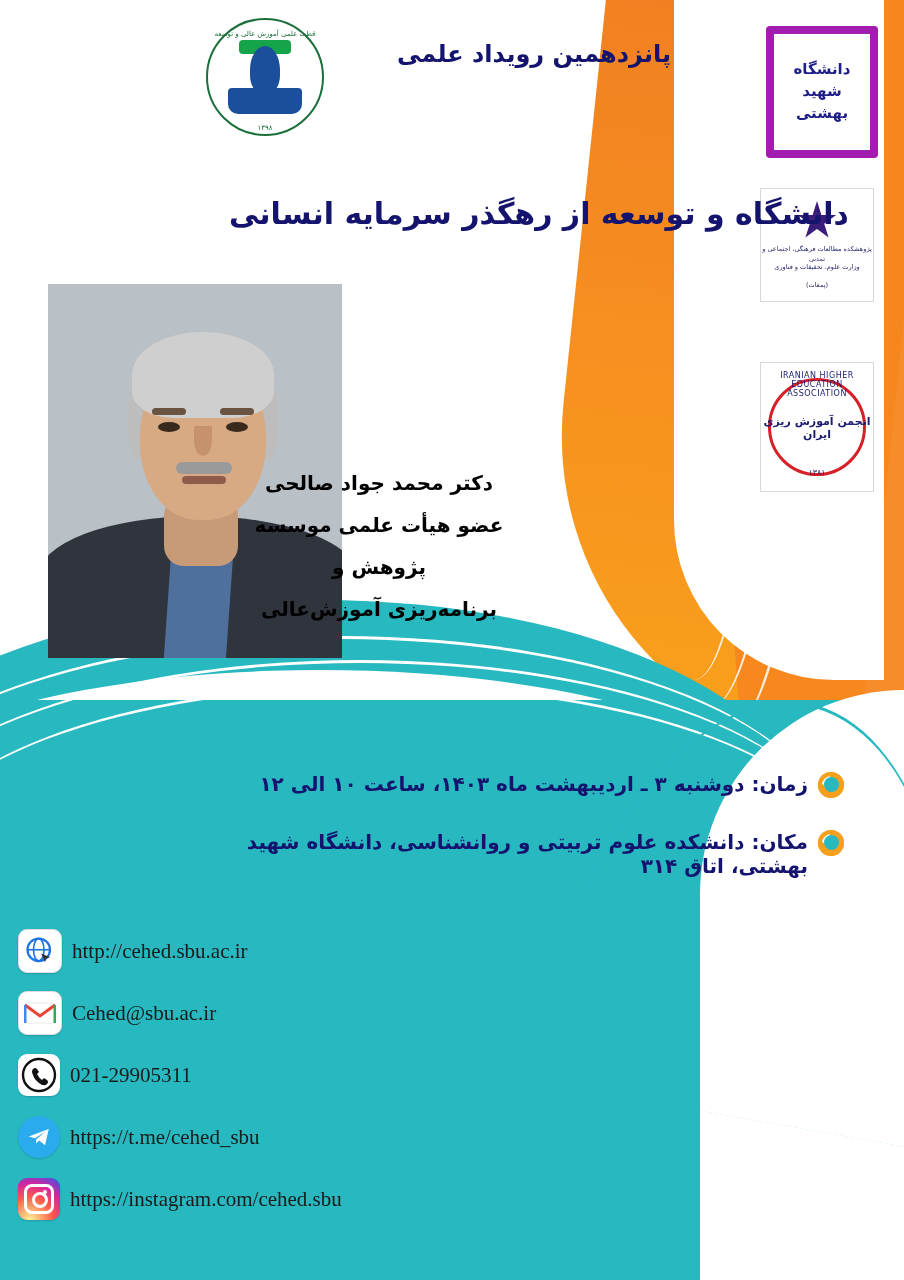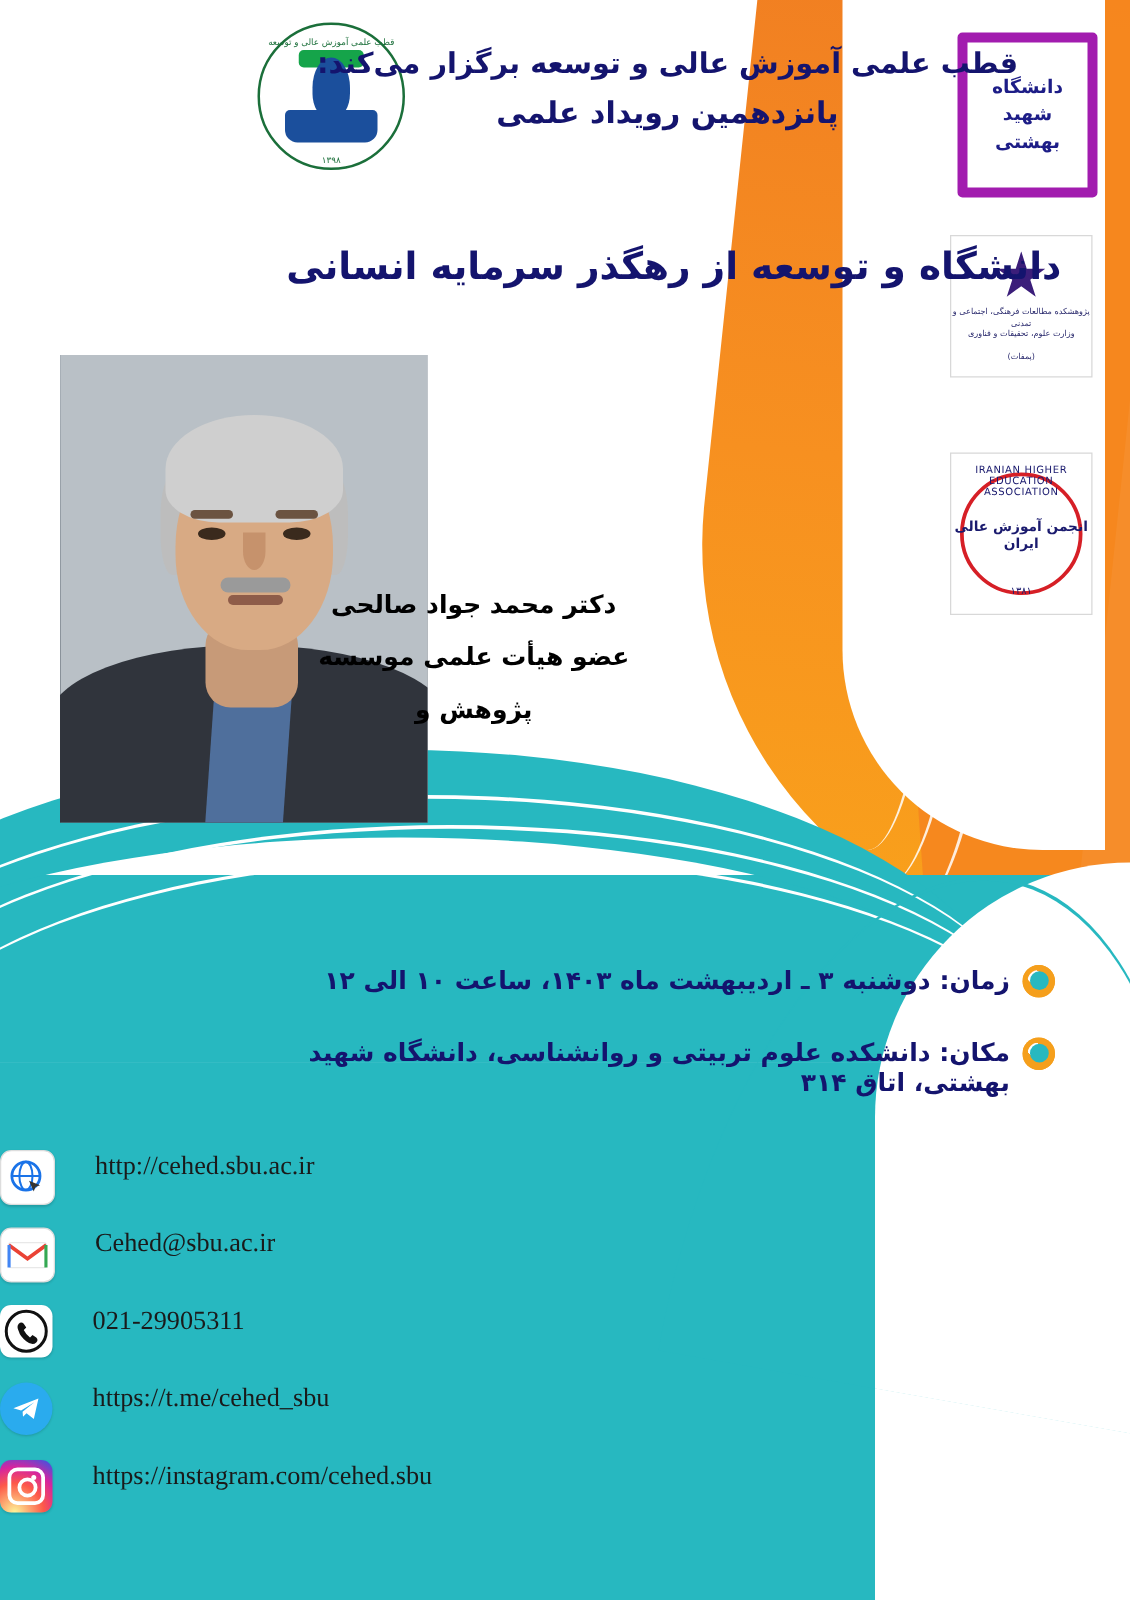--- a/index.html
+++ b/index.html
@@ -201,21 +201,21 @@
     position:relative;
   }
   .bullet::after{
     content:"";position:absolute;left:6px;top:5px;width:15px;height:15px;
     border-radius:50%;background:#27b8c0;
   }
 
   
   .contacts{position:absolute;left:0;top:920px;width:760px;}
   .crow{
-    display:flex;gap:32px;height:62px;
+    display:flex;align-items:center;gap:10px;height:62px;padding-left:18px;
     direction:ltr;
   }
   .cicon{
     width:42px;height:42px;flex:0 0 42px;border-radius:9px;background:#ffffff;
     display:flex;align-items:center;justify-content:center;
     box-shadow:0 1px 2px rgba(0,0,0,.15);
   }
   .ctext{
     font-family:"Liberation Serif","DejaVu Serif",serif;
     font-size:21px;color:#1a1a1a;direction:ltr;
@@ -259,35 +259,34 @@
   <div class="logo-box ihe-logo">
     <div class="ihe-star"></div>
     <div class="ihe-text">پژوهشکده مطالعات فرهنگی، اجتماعی و تمدنی</div>
     <div class="ihe-text" style="top:74px;">وزارت علوم، تحقیقات و فناوری</div>
     <div class="ihe-text" style="top:92px;">(پمفات)</div>
   </div>
 
   <div class="logo-box iha-logo">
     <div class="iha-ring"></div>
     <div class="iha-en">IRANIAN HIGHER EDUCATION ASSOCIATION</div>
-    <div class="iha-fa">انجمن آموزش عالی ایران</div>
+    <div class="iha-fa">انجمن آموزش ریزی ایران</div>
     <div class="iha-year">۱۳۸۱</div>
   </div>
 
   <div class="cehed-logo">
     <div class="cehed-ring"></div>
     <div class="cehed-caption">قطب علمی آموزش عالی و توسعه</div>
     <div class="cehed-cap"></div>
     <div class="cehed-flame"></div>
     <div class="cehed-book"></div>
     <div class="cehed-year">۱۳۹۸</div>
   </div>
 
   <div class="hdr">
-    <div class="l1">قطب علمی آموزش عالی و توسعه برگزار می‌کند:</div>
     <div class="l2">پانزدهمین رویداد علمی</div>
   </div>
 
   <div class="title">دانشگاه و توسعه از رهگذر سرمایه انسانی</div>
 
   <div class="photo">
     <div class="bg"></div>
     <div class="suit"></div>
     <div class="shirt"></div>
     <div class="neck"></div>
@@ -300,20 +299,21 @@
     <div class="eye" style="left:110px;top:138px;"></div>
     <div class="eye" style="left:178px;top:138px;"></div>
     <div class="nose"></div>
     <div class="mstache"></div>
     <div class="mouth"></div>
   </div>
 
   <div class="speaker">
     <div>دکتر محمد جواد صالحی</div>
     <div>عضو هیأت علمی موسسه پژوهش و</div>
+    <div>برنامه‌ریزی آموزش‌عالی</div>
   </div>
 
   <div class="info time">
     <span class="bullet"></span>
     <span>زمان: دوشنبه  ۳ ـ اردیبهشت ماه ۱۴۰۳، ساعت ۱۰ الی ۱۲</span>
   </div>
   <div class="info place">
     <span class="bullet"></span>
     <span>مکان: دانشکده علوم تربیتی و روانشناسی، دانشگاه شهید بهشتی، اتاق ۳۱۴</span>
   </div>

